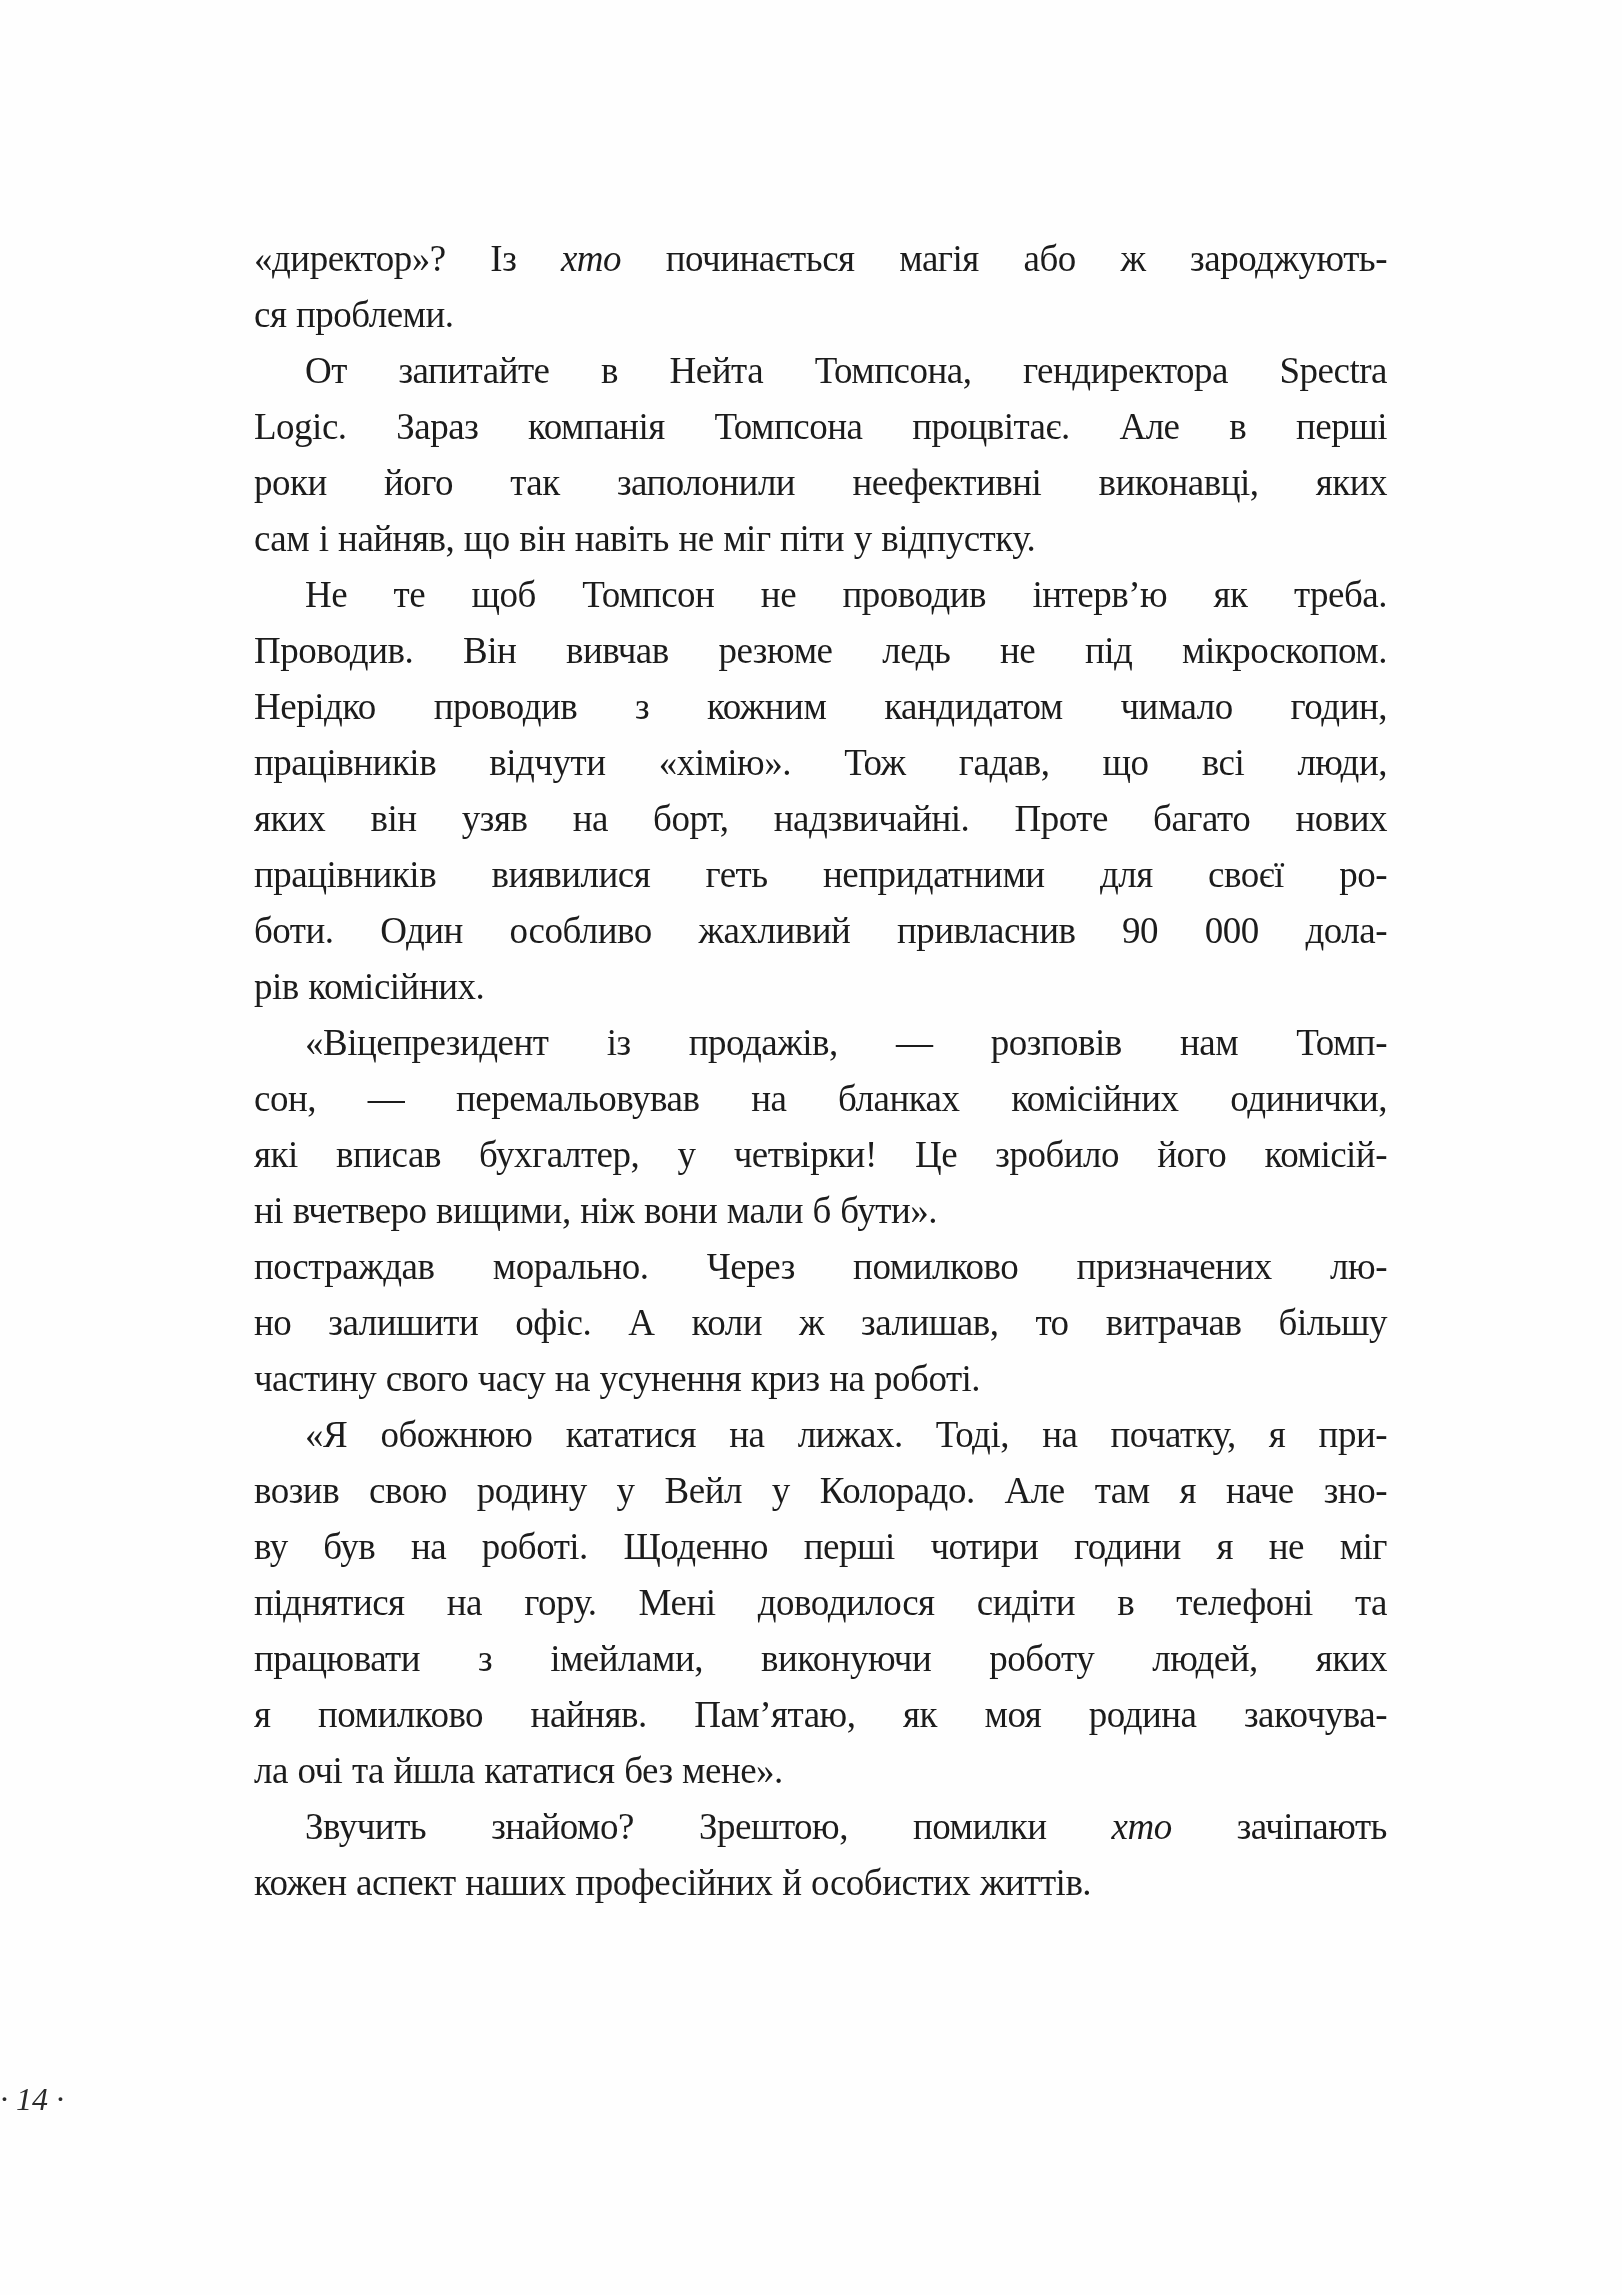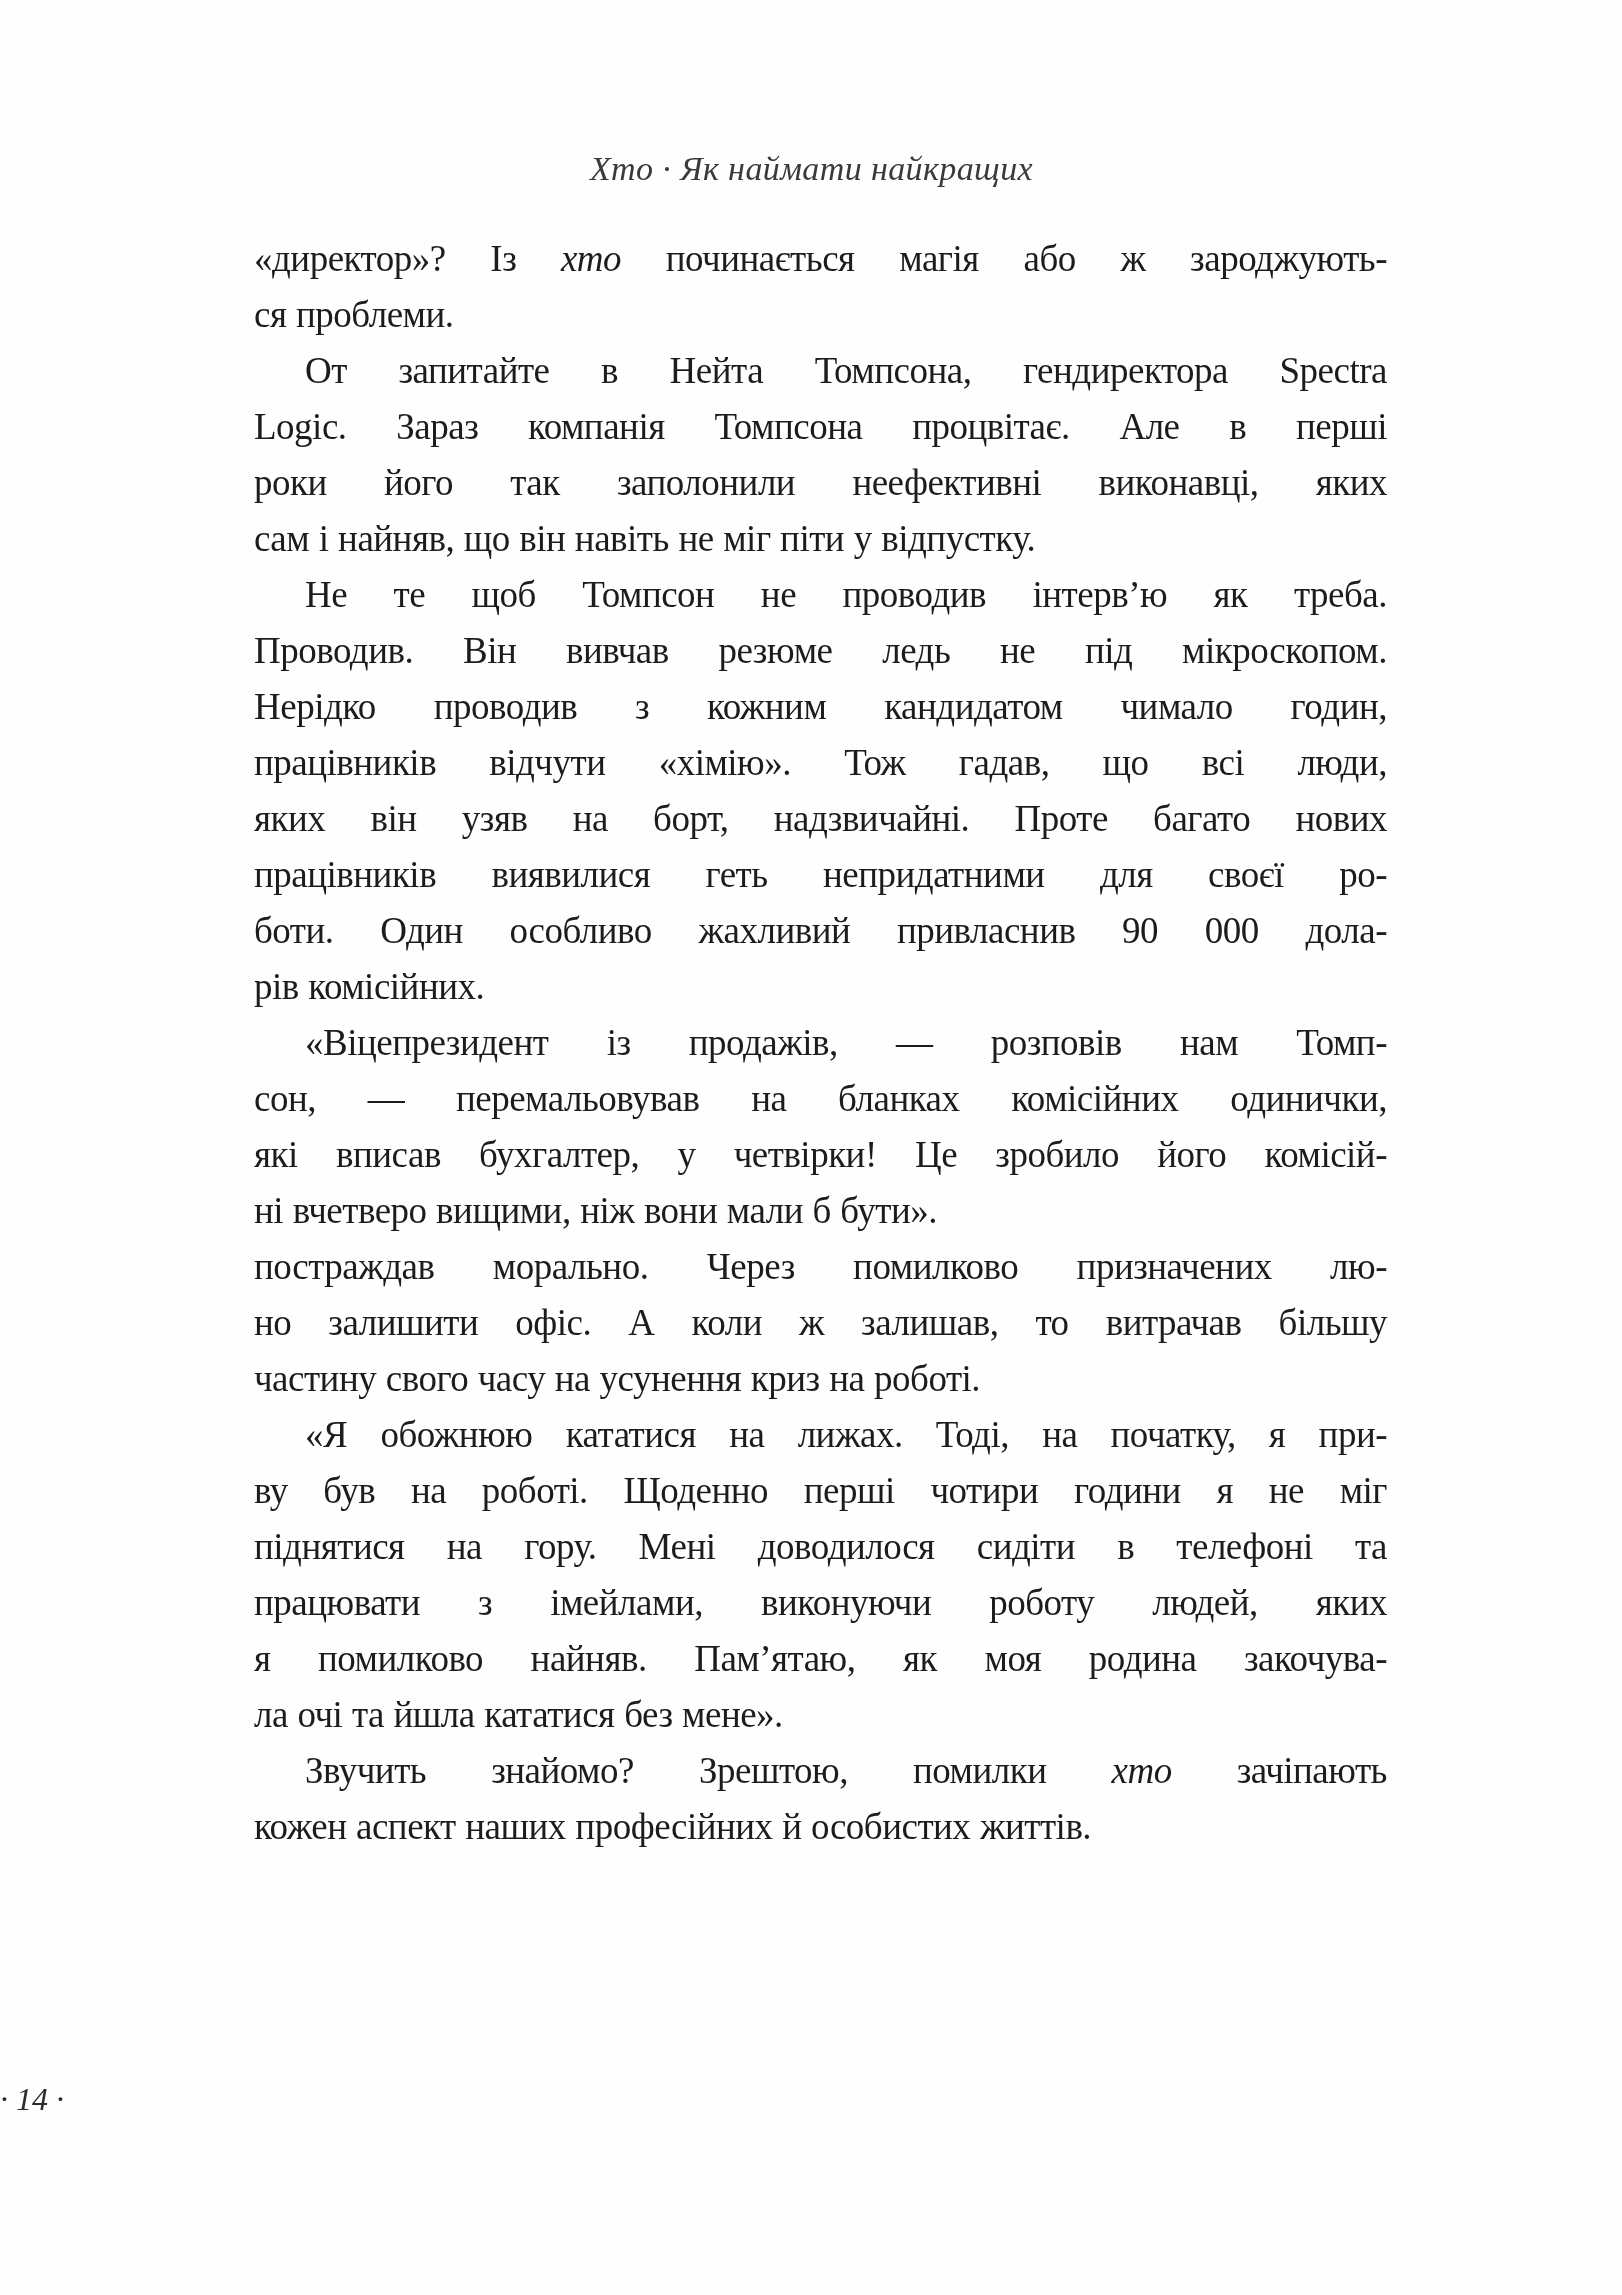--- a/index.html
+++ b/index.html
@@ -15,21 +15,20 @@
   .line.last { text-align-last: left; }
   .line.indent { padding-left: 51px; }
   .line .it { font-style: italic; }
   .folio { position: absolute; top: 2081px; left: 0; width: 1623px; text-align: left;
            font-style: italic; font-size: 32px; color: #2a2a2a; }
 </style>
 </head>
 <body>
 
 <div class="page">
-  <div class="running-head">Хто · Як наймати найкращих</div>
   <div class="body" id="body">
       <div>
         <div class="line"><span>«директор»? Із </span><span class="it">хто</span><span> починається магія або ж зароджують-</span></div>
         <div class="line last"><span>ся проблеми.</span></div>
       </div>
       <div>
         <div class="line indent"><span>От запитайте в Нейта Томпсона, гендиректора Spectra</span></div>
         <div class="line"><span>Logic. Зараз компанія Томпсона процвітає. Але в перші</span></div>
         <div class="line"><span>роки його так заполонили неефективні виконавці, яких</span></div>
         <div class="line last"><span>сам і найняв, що він навіть не міг піти у відпустку.</span></div>
@@ -50,20 +49,21 @@
         <div class="line"><span>які вписав бухгалтер, у четвірки! Це зробило його комісій-</span></div>
         <div class="line last"><span>ні вчетверо вищими, ніж вони мали б бути».</span></div>
       </div>
       <div>
         <div class="line"><span>постраждав морально. Через помилково призначених лю-</span></div>
         <div class="line"><span>но залишити офіс. А коли ж залишав, то витрачав більшу</span></div>
         <div class="line last"><span>частину свого часу на усунення криз на роботі.</span></div>
       </div>
       <div>
         <div class="line indent"><span>«Я обожнюю кататися на лижах. Тоді, на початку, я при-</span></div>
+        <div class="line"><span>возив свою родину у Вейл у Колорадо. Але там я наче зно-</span></div>
         <div class="line"><span>ву був на роботі. Щоденно перші чотири години я не міг</span></div>
         <div class="line"><span>піднятися на гору. Мені доводилося сидіти в телефоні та</span></div>
         <div class="line"><span>працювати з імейлами, виконуючи роботу людей, яких</span></div>
         <div class="line"><span>я помилково найняв. Пам’ятаю, як моя родина закочува-</span></div>
         <div class="line last"><span>ла очі та йшла кататися без мене».</span></div>
       </div>
       <div>
         <div class="line indent"><span>Звучить знайомо? Зрештою, помилки </span><span class="it">хто</span><span> зачіпають</span></div>
         <div class="line last"><span>кожен аспект наших професійних й особистих життів.</span></div>
       </div>

